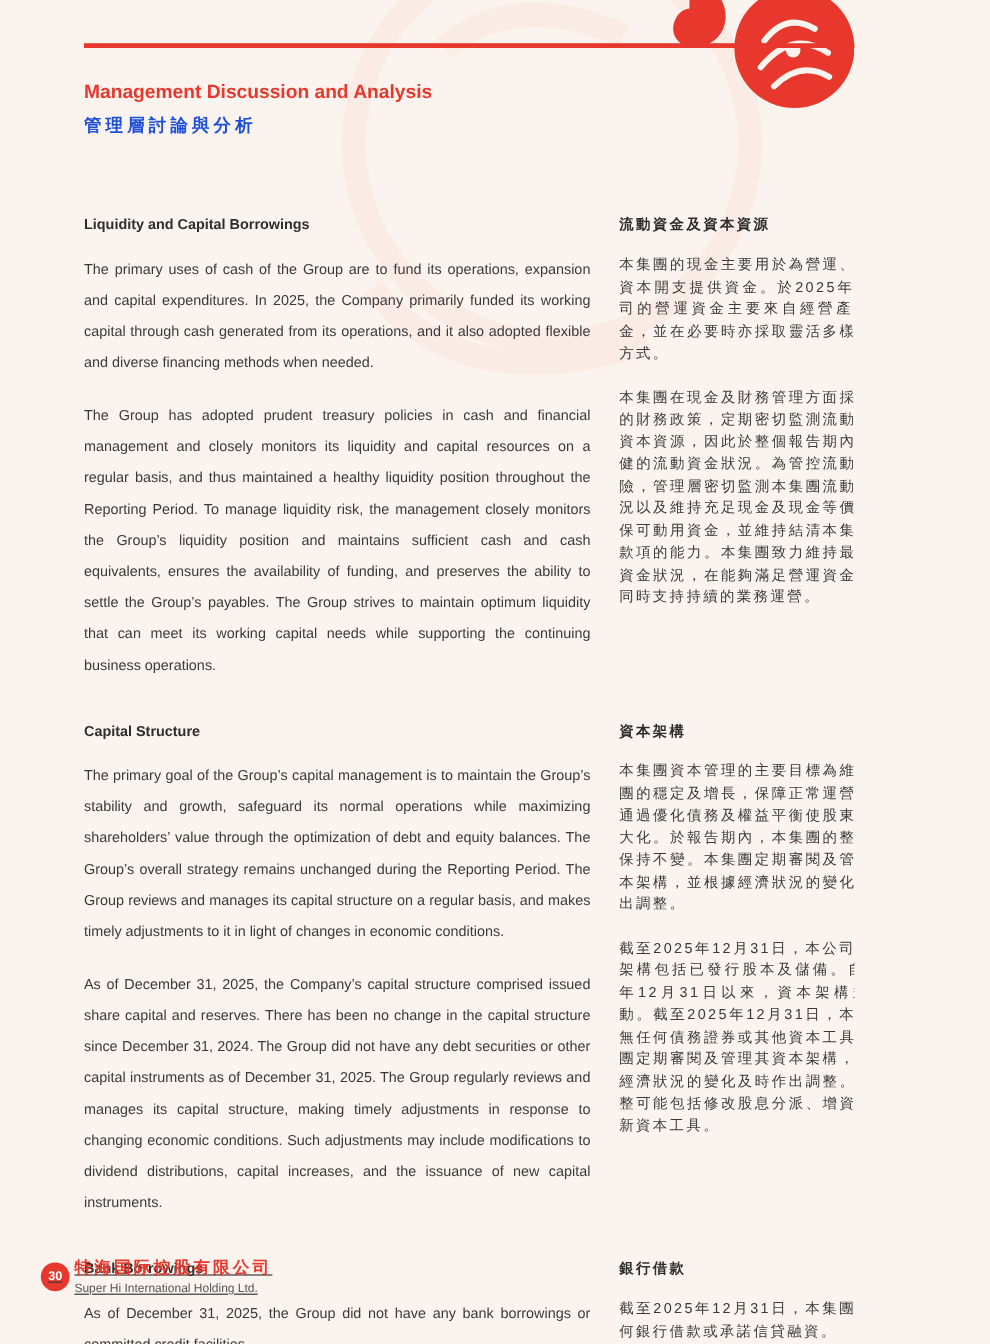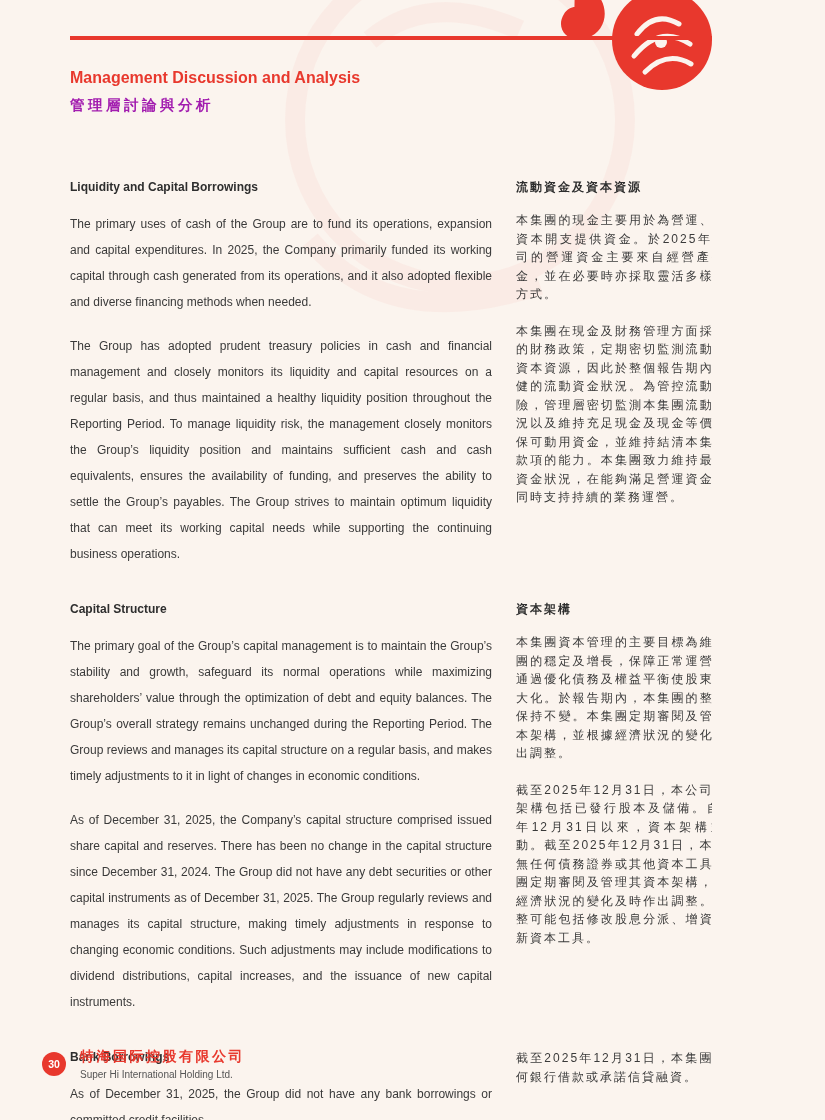--- a/index.html
+++ b/index.html
@@ -28,21 +28,21 @@
   }
   .rule { height: 4px; background: #e8382d; }
   .title {
     margin: 28px 0 0 0;
     font-size: 16px; line-height: 20px;
     font-weight: bold; color: #e8382d;
   }
   .subtitle {
     margin: 8px 0 0 0;
     font-size: 14.5px; line-height: 19px;
-    font-weight: bold; color: #a21caf;
+    font-weight: bold; color: #1d4ed8;
     letter-spacing: 3.5px;
   }
   .sections { margin-top: 64px; }
   .section {
     display: flex; justify-content: space-between;
     margin-bottom: 34px;
   }
   .col-en { width: 422px; }
   .col-zh { width: 240px; }
   .heading {
@@ -55,22 +55,22 @@
     margin: 0 0 18px 0;
     font-size: 12px; line-height: 26px;
     text-align: justify;
   }
   .body:last-child { margin-bottom: 0; }
   .col-zh .body {
     letter-spacing: 2px;
     line-height: 18.5px;
   }
   .footer {
-    position: absolute; left: 42px; bottom: 40px;
-    display: flex; align-items: center; gap: 14px;
+    position: absolute; left: 34px; bottom: 40px;
+    display: flex; align-items: center; gap: 4px; text-decoration: underline;
   }
   .page-badge {
     width: 24px; height: 24px; border-radius: 50%;
     background: #e8382d; color: #ffffff;
     font-size: 10.5px; font-weight: bold;
     display: flex; align-items: center; justify-content: center;
   }
   .company-zh {
     color: #e8382d; font-weight: bold;
     font-size: 14px; letter-spacing: 2.5px;
@@ -139,20 +139,21 @@
           <p class="body">截至2025年12月31日，本公司的資本架構包括已發行股本及儲備。自2024年12月31日以來，資本架構並無變動。截至2025年12月31日，本集團並無任何債務證券或其他資本工具。本集團定期審閱及管理其資本架構，並根據經濟狀況的變化及時作出調整。有關調整可能包括修改股息分派、增資及發行新資本工具。</p>
         </div>
       </section>
 
       <section class="section">
         <div class="col-en">
           <h3 class="heading">Bank Borrowings</h3>
           <p class="body">As of December 31, 2025, the Group did not have any bank borrowings or committed credit facilities.</p>
         </div>
         <div class="col-zh">
+          <h3 class="heading">銀行借款</h3>
           <p class="body">截至2025年12月31日，本集團並無任何銀行借款或承諾信貸融資。</p>
         </div>
       </section>
 
     </div>
   </div>
 
   <div class="footer">
     <div class="page-badge">30</div>
     <div>

